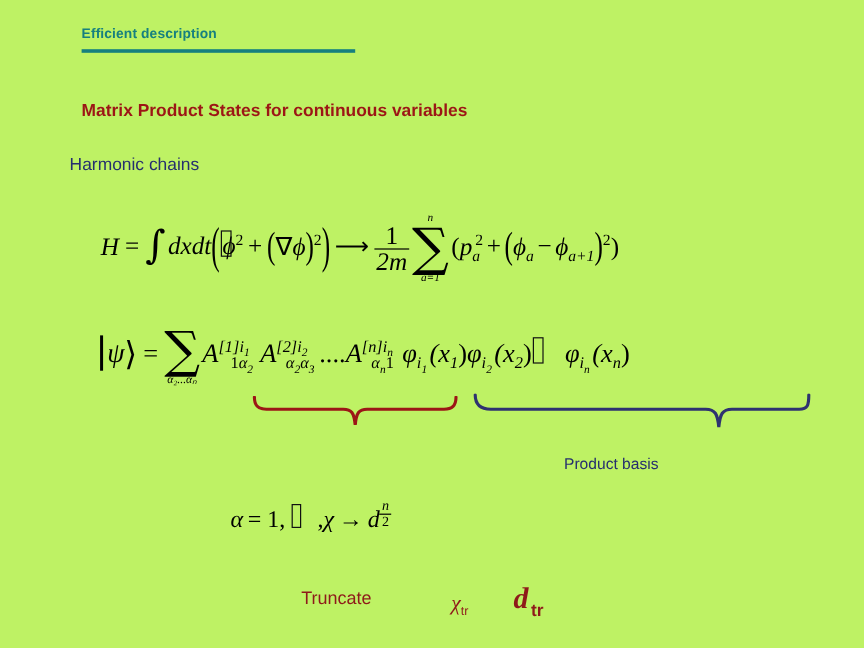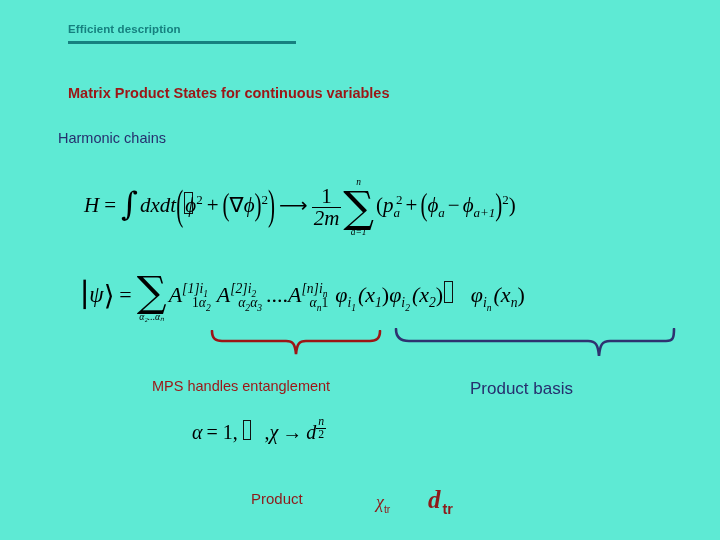--- a/index.html
+++ b/index.html
@@ -12,21 +12,21 @@
     height: 540px;
     position: relative;
     overflow: hidden;
     font-family: "Liberation Sans", sans-serif;
     background: #ffffff;
   }
 
   .slide {
     position: absolute;
     inset: 0;
-    background: #5eead4;
+    background: #bef264;
   }
 
   
   #header-title {
     position: absolute;
     left: 68px;
     top: 23px;
     font-size: 11.5px;
     font-weight: bold;
     color: #16807f;
@@ -175,21 +175,21 @@
     left: 152px;
     top: 378px;
     font-size: 14.5px;
     color: #9c1616;
     white-space: nowrap;
   }
   #label-basis {
     position: absolute;
     left: 470px;
     top: 379px;
-    font-size: 17px;
+    font-size: 13px;
     color: #262f6e;
     white-space: nowrap;
   }
 
   
   #truncate-label {
     position: absolute;
     left: 251px;
     top: 490px;
     font-size: 15px;
@@ -246,27 +246,26 @@
   </div>
 
   <svg class="brace" id="brace-mps" width="176" height="30" viewBox="0 0 176 30">
     <path d="M4,1 C4,9 8,11 14,11 L78,11 C85,11 87,14 88,24 C89,14 91,11 98,11 L162,11 C168,11 172,9 172,1" fill="none" stroke="#9c1616" stroke-width="2.6" stroke-linecap="round"></path>
   </svg>
 
   <svg class="brace" id="brace-basis" width="286" height="34" viewBox="0 0 286 34">
     <path d="M4,1 C4,10 9,13 17,13 L196,13 C204,13 206,17 207,28 C208,17 210,13 218,13 L274,13 C281,13 282,10 282,1" fill="none" stroke="#2e3270" stroke-width="2.6" stroke-linecap="round"></path>
   </svg>
 
-  <div id="label-mps">MPS handles entanglement</div>
   <div id="label-basis">Product basis</div>
 
   <div id="eq-alpha" class="math">
     <span>α</span><span class="up" style="margin:0 4px">= 1,</span><span class="missing-glyph"></span><span class="up" style="margin-left:12px">,</span><span>χ</span><span class="up" style="margin:0 4px">→</span><span>d</span><sup><span class="frac" style="font-size:0.95em"><span class="num">n</span><span class="den up">2</span></span></sup>
   </div>
 
 
-  <div id="truncate-label">Product</div>
+  <div id="truncate-label">Truncate</div>
 
   <div id="chi-tr"><span>χ</span><span class="tr-sub">tr</span></div>
 
   <div id="d-tr"><span>d</span><span class="tr-sub">tr</span></div>
 
 </div>
 
 </body></html>

